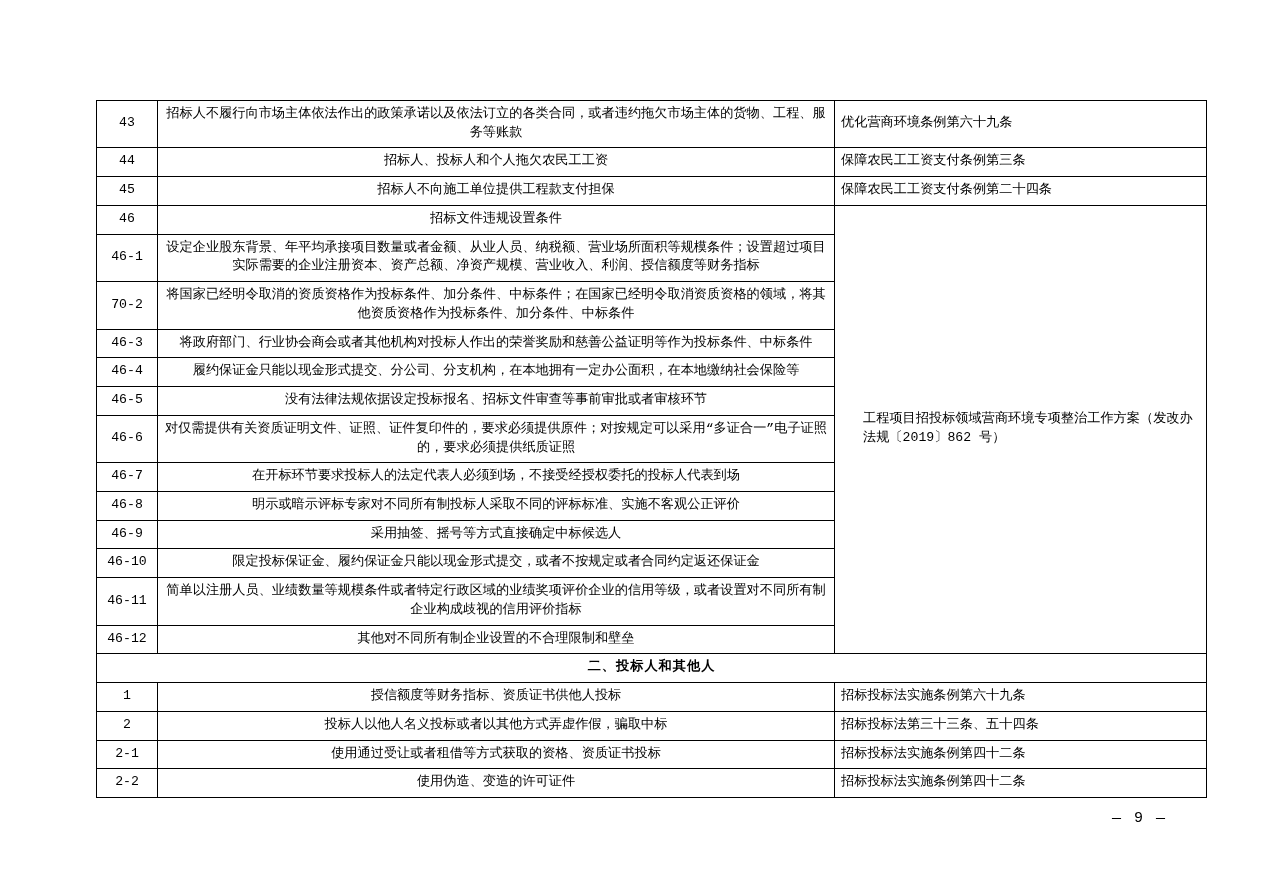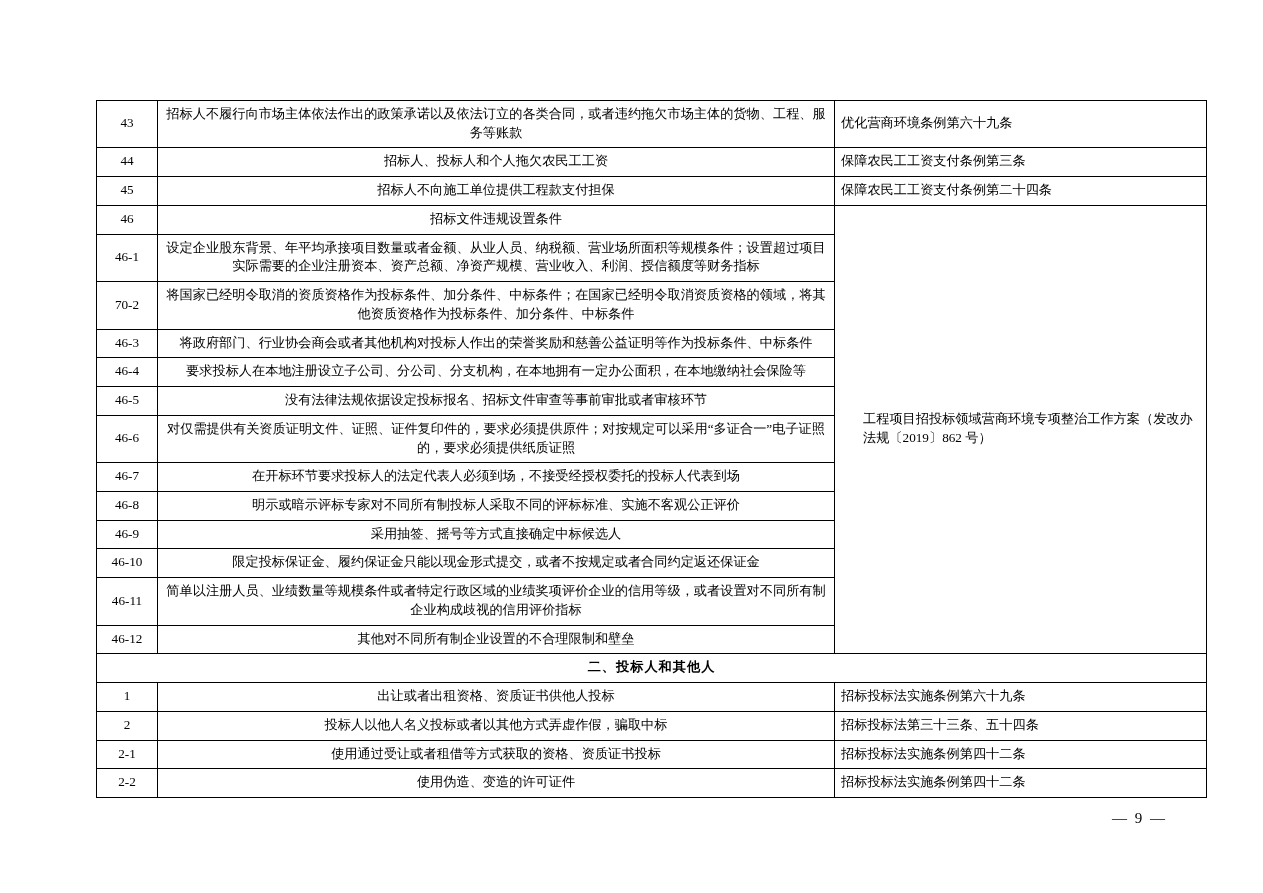--- a/index.html
+++ b/index.html
@@ -11,20 +11,21 @@
     height: 893px;
     background: #ffffff;
     font-family: "Liberation Serif", "DejaVu Serif", serif;
     color: #000000;
   }
   .page {
     position: relative;
     width: 1263px;
     height: 790px;
     box-sizing: border-box;
+    font-family: Liberation Mono, monospace;
   }
   .doc-table {
     position: absolute;
     left: 96px;
     top: 100px;
     width: 1071px;
     border-collapse: collapse;
     table-layout: fixed;
   }
   .doc-table td {
@@ -103,21 +104,21 @@
       <tr>
         <td class="col-no">70-2</td>
         <td class="col-desc">将国家已经明令取消的资质资格作为投标条件、加分条件、中标条件；在国家已经明令取消资质资格的领域，将其他资质资格作为投标条件、加分条件、中标条件</td>
       </tr>
       <tr>
         <td class="col-no">46-3</td>
         <td class="col-desc">将政府部门、行业协会商会或者其他机构对投标人作出的荣誉奖励和慈善公益证明等作为投标条件、中标条件</td>
       </tr>
       <tr>
         <td class="col-no">46-4</td>
-        <td class="col-desc">要求投标人在本地注册设立子公司、分公司、分支机构，在本地拥有一定办公面积，在本地缴纳社会保险等</td>
+        <td class="col-desc">履约保证金只能以现金形式提交、分公司、分支机构，在本地拥有一定办公面积，在本地缴纳社会保险等</td>
       </tr>
       <tr>
         <td class="col-no">46-5</td>
         <td class="col-desc">没有法律法规依据设定投标报名、招标文件审查等事前审批或者审核环节</td>
       </tr>
       <tr>
         <td class="col-no">46-6</td>
         <td class="col-desc">对仅需提供有关资质证明文件、证照、证件复印件的，要求必须提供原件；对按规定可以采用“多证合一”电子证照的，要求必须提供纸质证照</td>
       </tr>
       <tr>
@@ -142,21 +143,21 @@
       </tr>
       <tr>
         <td class="col-no">46-12</td>
         <td class="col-desc">其他对不同所有制企业设置的不合理限制和壁垒</td>
       </tr>
       <tr>
         <td class="section-head" colspan="3">二、投标人和其他人</td>
       </tr>
       <tr>
         <td class="col-no">1</td>
-        <td class="col-desc">出让或者出租资格、资质证书供他人投标</td>
+        <td class="col-desc">授信额度等财务指标、资质证书供他人投标</td>
         <td class="col-basis">招标投标法实施条例第六十九条</td>
       </tr>
       <tr>
         <td class="col-no">2</td>
         <td class="col-desc">投标人以他人名义投标或者以其他方式弄虚作假，骗取中标</td>
         <td class="col-basis">招标投标法第三十三条、五十四条</td>
       </tr>
       <tr>
         <td class="col-no">2-1</td>
         <td class="col-desc">使用通过受让或者租借等方式获取的资格、资质证书投标</td>

